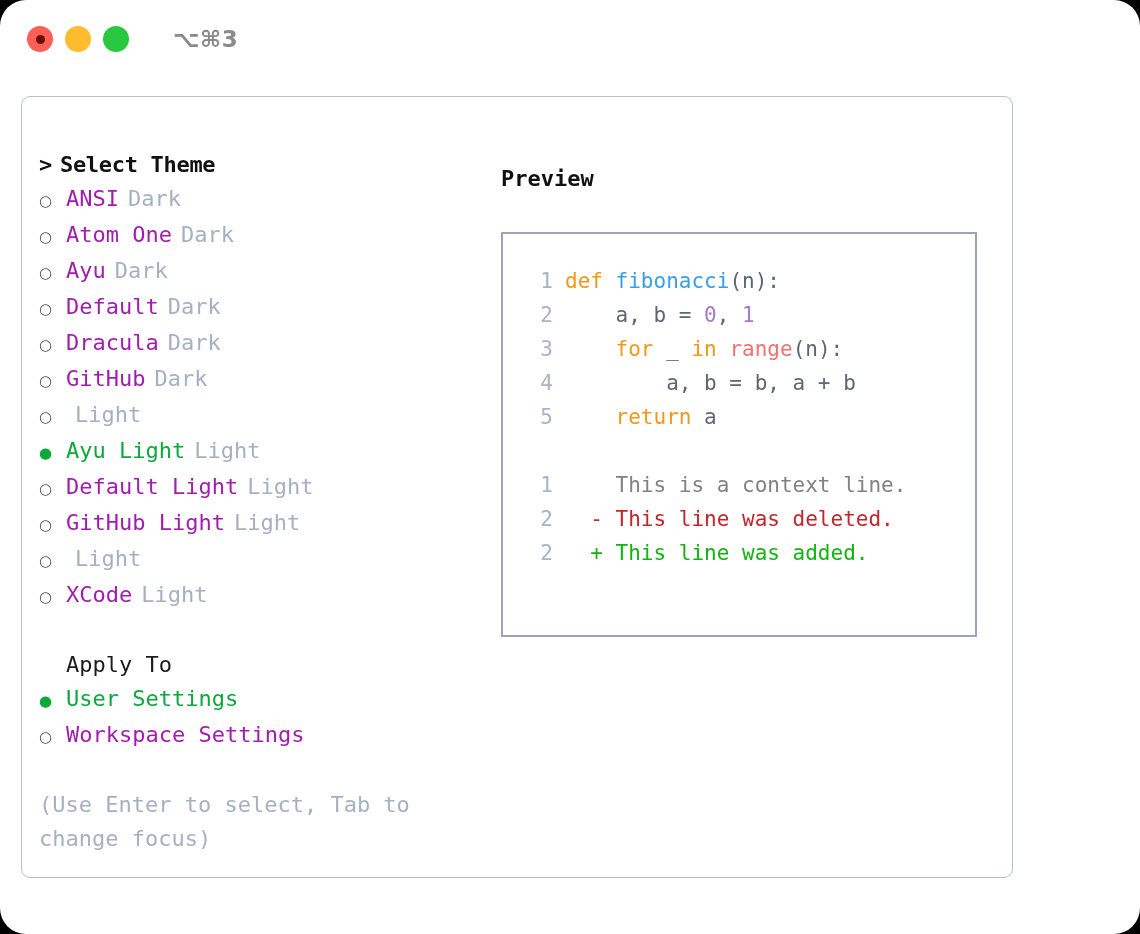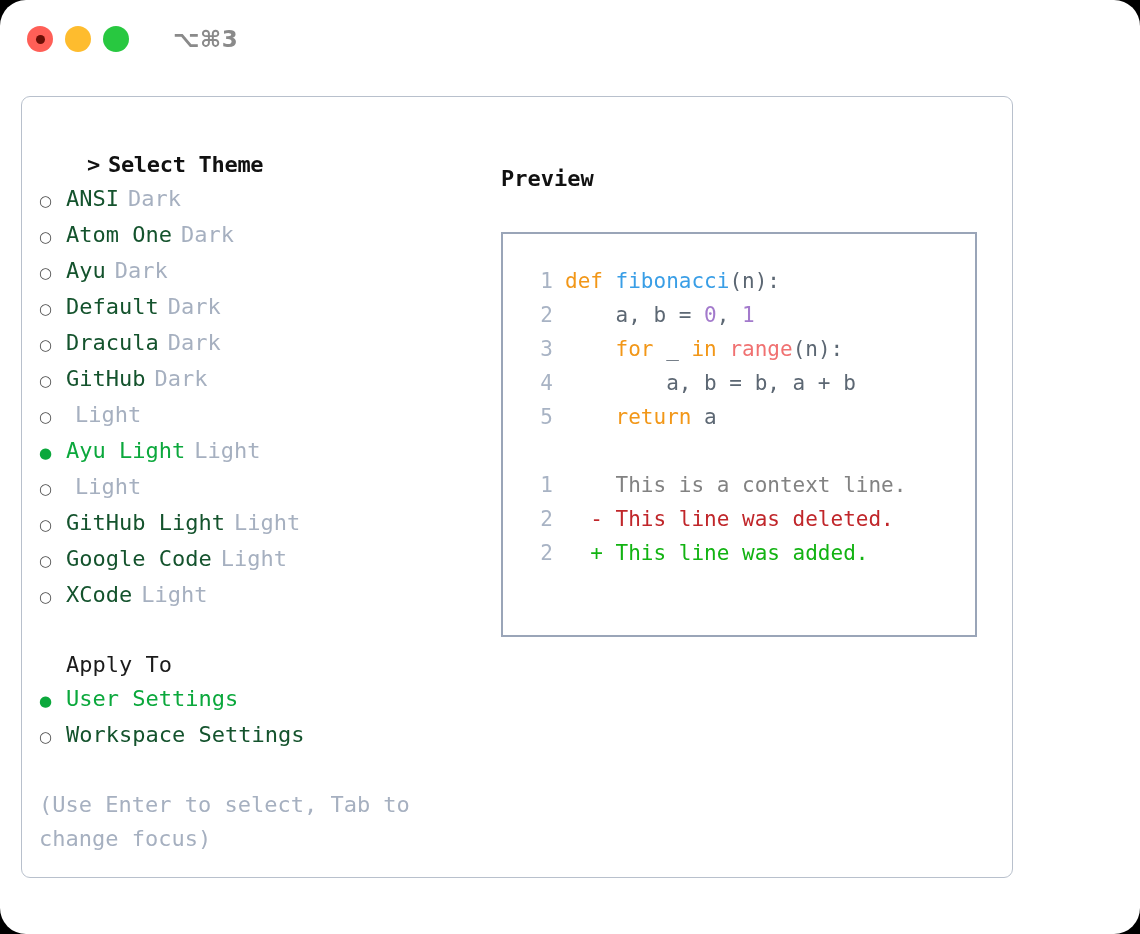--- a/index.html
+++ b/index.html
@@ -96,21 +96,20 @@
   .tui-line {
     font-size: 22px;
     line-height: 34px;
     white-space: pre;
     color: #1b1b1b;
   }
   .section-head {
     font-weight: 700;
     color: #111111;
     letter-spacing: -0.3px;
-    margin-left: 48px;
   }
   .section-head .caret { margin-right: 8px; }
   .plain-head {
     color: #1b1b1b;
     padding-left: 27px;
   }
   .opt-row {
     font-size: 22px;
     line-height: 34px;
     white-space: pre;
@@ -119,21 +118,21 @@
   }
   .bullet {
     display: inline-block;
     width: 27px;
     flex: 0 0 27px;
     font-family: "DejaVu Sans", sans-serif;
     font-size: 15px;
     color: #4a4a4a;
   }
   .opt-row.selected .bullet { color: #0ba83c; }
-  .opt-label { color: #14532d; }
+  .opt-label { color: #a21caf; }
   .opt-row.selected .opt-label { color: #0ba83c; }
   .opt-tag {
     color: #a6b0c0;
     margin-left: 9px;
   }
   .spacer-line { height: 34px; }
 
   .hint {
     font-size: 22px;
     line-height: 34px;
@@ -215,23 +214,23 @@
 
         <div id="theme-list">
             <div class="opt-row"><span class="bullet">○</span><span class="opt-label">ANSI</span><span class="opt-tag">Dark</span></div>
             <div class="opt-row"><span class="bullet">○</span><span class="opt-label">Atom One</span><span class="opt-tag">Dark</span></div>
             <div class="opt-row"><span class="bullet">○</span><span class="opt-label">Ayu</span><span class="opt-tag">Dark</span></div>
             <div class="opt-row"><span class="bullet">○</span><span class="opt-label">Default</span><span class="opt-tag">Dark</span></div>
             <div class="opt-row"><span class="bullet">○</span><span class="opt-label">Dracula</span><span class="opt-tag">Dark</span></div>
             <div class="opt-row"><span class="bullet">○</span><span class="opt-label">GitHub</span><span class="opt-tag">Dark</span></div>
             <div class="opt-row"><span class="bullet">○</span><span class="opt-tag">Light</span></div>
             <div class="opt-row selected"><span class="bullet">●</span><span class="opt-label">Ayu Light</span><span class="opt-tag">Light</span></div>
+            <div class="opt-row"><span class="bullet">○</span><span class="opt-label">Default Light</span><span class="opt-tag">Light</span></div>
+            <div class="opt-row"><span class="bullet">○</span><span class="opt-label">GitHub Light</span><span class="opt-tag">Light</span></div>
             <div class="opt-row"><span class="bullet">○</span><span class="opt-tag">Light</span></div>
-            <div class="opt-row"><span class="bullet">○</span><span class="opt-label">GitHub Light</span><span class="opt-tag">Light</span></div>
-            <div class="opt-row"><span class="bullet">○</span><span class="opt-label">Google Code</span><span class="opt-tag">Light</span></div>
             <div class="opt-row"><span class="bullet">○</span><span class="opt-label">XCode</span><span class="opt-tag">Light</span></div>
           </div>
 
         <div class="spacer-line"></div>
 
         <div class="tui-line plain-head">Apply To</div>
 
         <div id="apply-list">
             <div class="opt-row selected"><span class="bullet">●</span><span class="opt-label">User Settings</span></div>
             <div class="opt-row"><span class="bullet">○</span><span class="opt-label">Workspace Settings</span></div>

